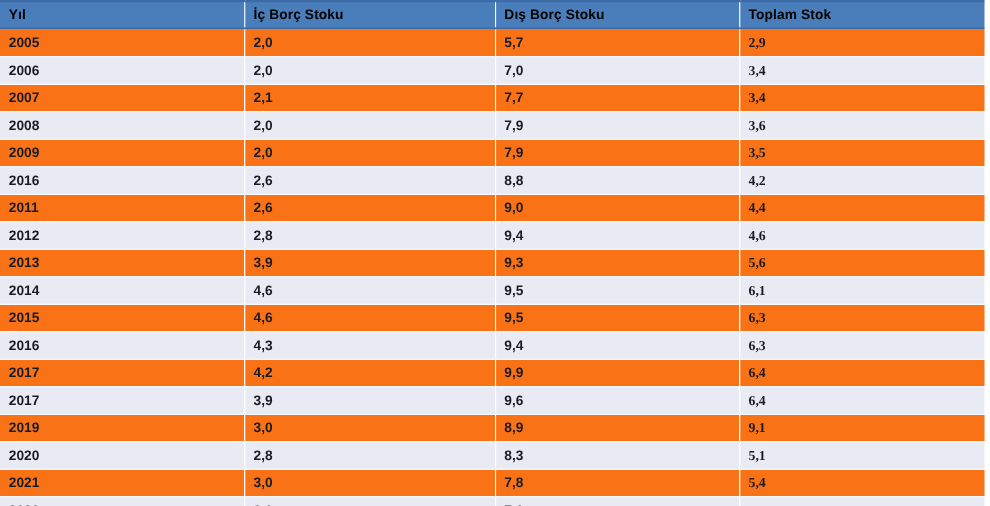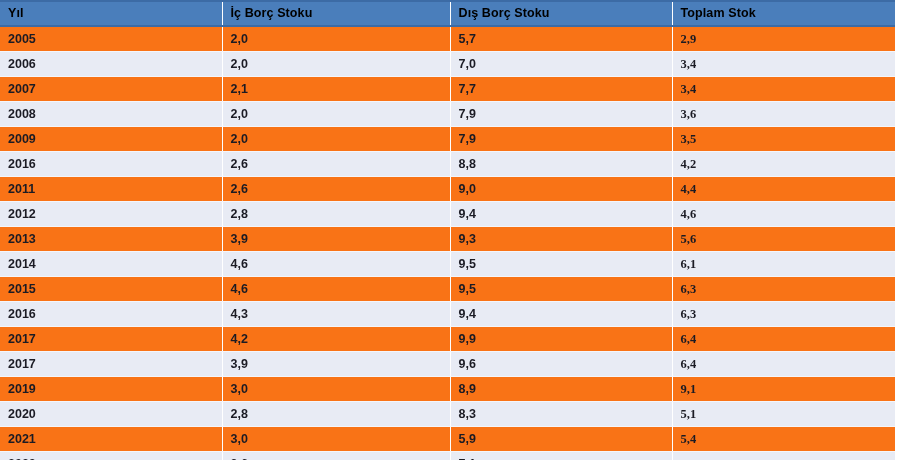--- a/index.html
+++ b/index.html
@@ -182,21 +182,21 @@
         </tr>
         <tr class="band-light">
           <td>2020</td>
           <td>2,8</td>
           <td>8,3</td>
           <td>5,1</td>
         </tr>
         <tr class="band-dark">
           <td>2021</td>
           <td>3,0</td>
-          <td>5,9</td>
+          <td>7,8</td>
           <td>5,4</td>
         </tr>
         <tr class="band-light">
           <td>2022</td>
           <td>3,6</td>
           <td>7,1</td>
           <td>5,4</td>
         </tr>
       </tbody>
   </table>

